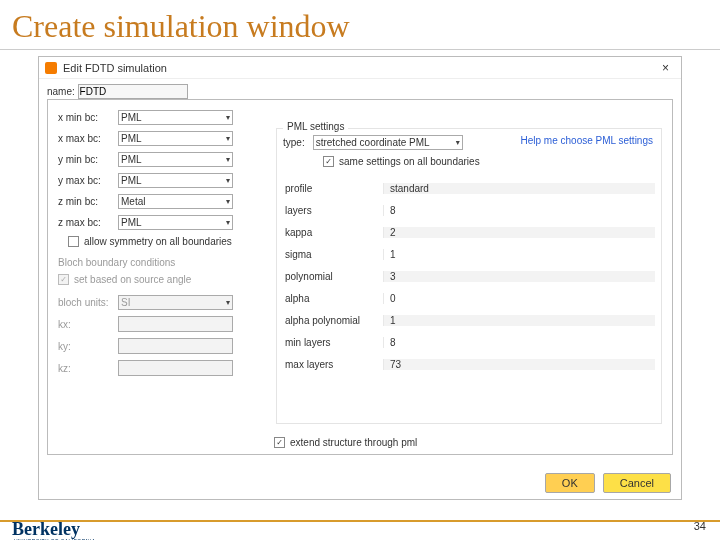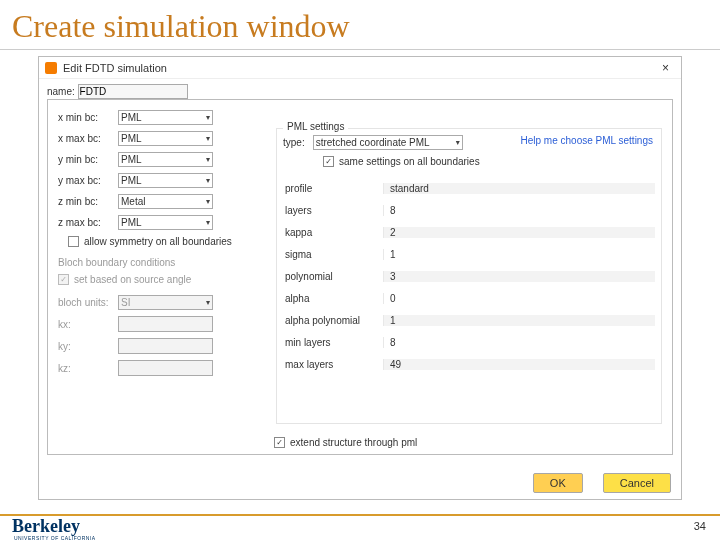--- a/index.html
+++ b/index.html
@@ -1,56 +1,56 @@
 <!DOCTYPE html>
 <html><head>
 <meta charset="utf-8">
 <style>
   * { box-sizing: border-box; }
   body { margin:0; width:720px; height:540px; background:#fff; font-family: Tahoma, Verdana, sans-serif; font-size:10px; color:#333; }
   .slide-title { font-family: Georgia, 'Times New Roman', serif; font-size:32px; color:#c77b1f; padding:8px 12px 4px; border-bottom:1px solid #ccc; }
-  .footer { position:absolute; bottom:0; left:0; right:0; height:26px; border-top:2px solid #d89b2c; display:flex; align-items:center; padding:0 12px; }
+  .footer { position:absolute; bottom:0; left:0; right:0; height:20px; border-top:2px solid #d89b2c; display:flex; align-items:center; padding:0 12px; }
   .logo-text { font-family: Georgia, serif; font-size:18px; color:#003262; font-weight:bold; }
   .logo-sub { font-size:5px; color:#003262; letter-spacing:0.5px; margin-left:2px; margin-top:-2px;}
   .pagenum { position:absolute; right:14px; bottom:8px; font-size:11px; color:#333; }
   .win { position:absolute; left:38px; top:56px; width:644px; height:444px; border:1px solid #bbb; background:#fff; }
   .titlebar { height:22px; display:flex; align-items:center; padding:0 6px; font-size:11px; border-bottom:1px solid #eee;}
   .titlebar .icon { width:12px; height:12px; background:#f57c00; border-radius:2px; margin-right:6px;}
   .titlebar .close { margin-left:auto; font-size:12px; color:#333; padding:2px 6px;}
   .namerow { padding:5px 8px 0; }
   .namerow input { width:110px; border:1px solid #aaa; background:#f7f7f7; padding:1px 1px; font-size:10px;}
   .tabs { display:flex; padding:6px 8px 0; gap:0; font-size:10px; }
   .tab { padding:4px 10px; border:1px solid #bbb; border-bottom:none; background:#f2f2f2; margin-right:-1px; cursor:pointer;}
   .tab.active { background:#fff; position:relative; z-index:2; }
   .tabpanel { border:1px solid #bbb; margin:0 8px; height:356px; background:#fff; display:flex; position:relative; }
   .leftcol { width:218px; padding:10px 10px 0; }
   .rightcol { flex:1; padding:6px 10px 4px; position:relative;}
   .group-title { font-size:10px; margin-bottom:6px; color:#111;}
   .fieldrow { display:flex; align-items:center; margin-bottom:6px;}
   .fieldrow label { width:60px; white-space:nowrap;}
-  .select { border:1px solid #aaa; background:#fff; padding:1px 2px; font-size:10px; width:95px; display:flex; align-items:center; justify-content:space-between;}
+  .select { border:1px solid #aaa; background:#fff; padding:1px 2px; font-size:10px; width:115px; display:flex; align-items:center; justify-content:space-between;}
   .select .caret { font-size:8px; color:#444;}
   .checkbox-row { display:flex; align-items:center; gap:5px; margin:6px 0 10px 10px;}
   .disabled { color:#9a9a9a; }
   .checkbox { width:11px; height:11px; border:1px solid #888; background:#fff; display:inline-flex; align-items:center; justify-content:center; font-size:8px; line-height:1;}
   .checkbox.checked::after { content:'✓'; color:#333; }
   .checkbox.disabled { border-color:#bbb; color:#aaa; background:#f3f3f3;}
   .checkbox.disabled.checked::after { color:#aaa;}
   .pml-region { border:1px solid #e4e4e4; margin-top:22px; padding:6px 6px 0; position:relative;}
   .pml-region .legend { position:absolute; top:-8px; left:6px; background:#fff; padding:0 4px; font-size:10px;}
   .type-row { display:flex; align-items:center; gap:8px; margin-bottom:6px;}
   .type-row .select { width:150px; }
   .help-link { color:#2b5ed6; cursor:pointer; position:absolute; right:8px; top:6px; font-size:10px;}
   .table { margin-top:8px; }
   .trow { display:flex; align-items:center; height:22px; }
   .trow:nth-child(odd) .tval { background:#f3f3f3; }
   .tlabel { width:100px; padding-left:2px; background:#fff;}
   .tval { flex:1; padding-left:6px; border-left:1px solid #e8e8e8; }
   .extend-row { position:absolute; bottom:6px; left:8px; display:flex; align-items:center; gap:5px;}
-  .btnrow { position:absolute; bottom:6px; right:10px; display:flex; gap:20px;}
+  .btnrow { position:absolute; bottom:6px; right:10px; display:flex; gap:8px;}
   .btn { border:1px solid #a7a7a7; padding:3px 16px; font-size:11px; border-radius:2px; cursor:pointer; }
   .btn.ok { background:#ffcf52; }
   .btn.cancel { background:#fde047;text-align:center; }
 </style>
 </head>
 <body>
 
 <div class="slide-title">Create simulation window</div>
 
 <div class="win">
@@ -185,21 +185,21 @@
           <div class="trow">
               <div class="tlabel">alpha polynomial</div>
               <div class="tval">1</div>
             </div>
           <div class="trow">
               <div class="tlabel">min layers</div>
               <div class="tval">8</div>
             </div>
           <div class="trow">
               <div class="tlabel">max layers</div>
-              <div class="tval">49</div>
+              <div class="tval">73</div>
             </div>
         </div>
         <div style="height:48px;"></div>
       </div>
       <div class="extend-row">
         <span class="checkbox checked"></span>
         <span>extend structure through pml</span>
       </div>
     </div>
   </div>

